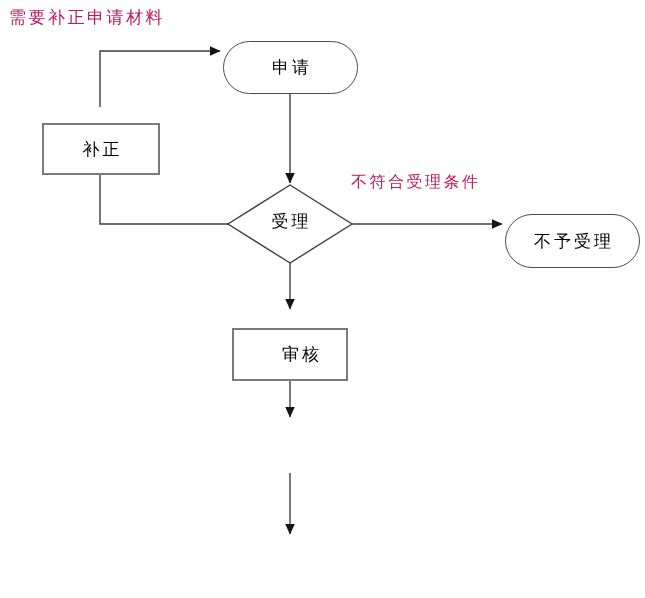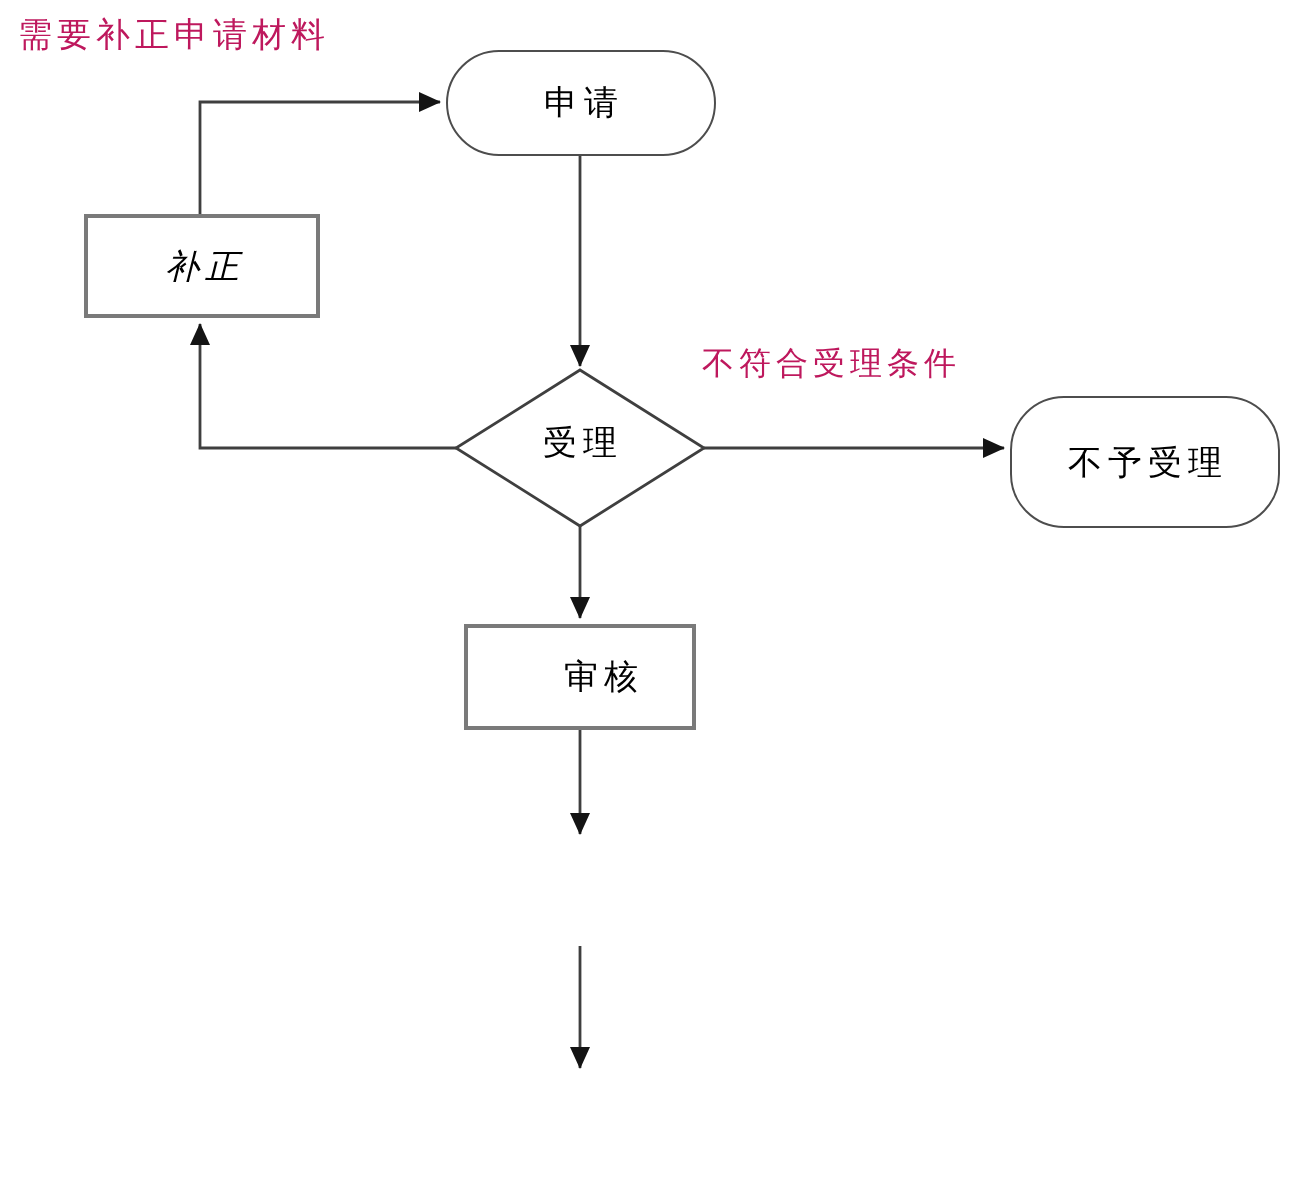--- a/index.html
+++ b/index.html
@@ -27,20 +27,21 @@
     box-sizing: border-box;
     display: flex;
     align-items: center;
     justify-content: center;
     background: #ffffff;
     color: #000000;
     font-size: 17px;
     letter-spacing: 3px;
     text-indent: 3px;
     white-space: nowrap;
+    margin-top: 16px;
   }
   .rect {
     border: 2px solid #7a7a7a;
   }
   .stadium {
     border: 1.5px solid #4d4d4d;
     border-radius: 27px;
   }
   .diamond-label {
     position: absolute;
@@ -65,22 +66,22 @@
     letter-spacing: 2.5px;
   }
   #edge-label-reject {
     left: 351px;
     top: 172px;
     font-size: 16px;
     letter-spacing: 2.5px;
   }
   
   #node-apply    { left: 223px; top: 25px;  width: 135px; height: 53px; }
-  #node-correct  { left: 42px;  top: 107px; width: 118px; height: 52px; font-style: italic; }
-  #node-reject   { left: 505px; top: 198px; width: 135px; height: 66px; align-items: center; }
+  #node-correct  { left: 42px;  top: 107px; width: 118px; height: 52px; }
+  #node-reject   { left: 505px; top: 198px; width: 135px; height: 54px; align-items: center; }
   #node-review   { left: 232px; top: 312px; width: 116px; height: 53px; padding-left: 21px; }
   #node-disburse { left: 232px; top: 420px; width: 116px; height: 53px; }
   #node-finish   { left: 222px; top: 537px; width: 135px; height: 52px; }
   #node-accept-label { left: 240px; top: 210px; width: 100px; height: 28px; }
   .edge {
     fill: none;
     stroke: #3f3f3f;
     stroke-width: 1.4;
   }
   .shape-diamond {

